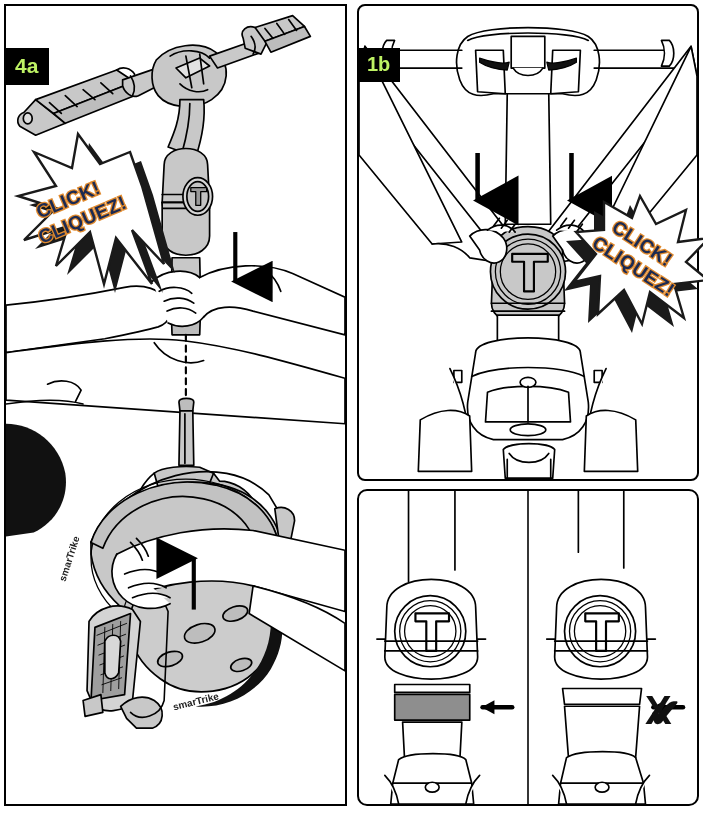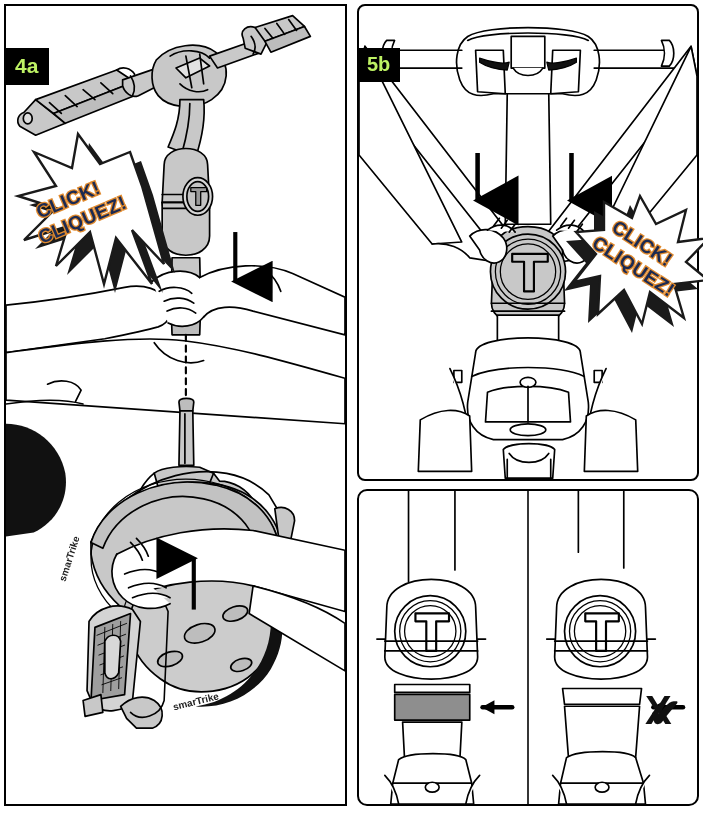--- a/index.html
+++ b/index.html
@@ -264,21 +264,21 @@
           <path d="M146,448 C152,440 192,440 198,448 L196,477 L148,477 Z"></path>
           <path d="M152,452 C160,464 184,464 192,452"></path>
           <path d="M150,458 L150,477 M194,458 L194,477"></path>
         </g>
       </g>
 
       <line x1="120" y1="148" x2="120" y2="196" stroke="#000" stroke-width="4.6" marker-end="url(#ah-down2)"></line>
       <line x1="215" y1="148" x2="215" y2="196" stroke="#000" stroke-width="4.6" marker-end="url(#ah-down2)"></line>
     </svg>
 
-    <div class="badge">5b</div>
+    <div class="badge">1b</div>
   </div>
 
   <div class="burst" id="burst-4b">
     <svg width="135" height="130" viewBox="0 0 135 130">
       <path d="M30,6 L58,22 L66,0 L82,28 L112,14 L104,46 L135,42 L112,66 L134,84 L100,88 L110,122 L76,96 L68,128 L50,94 L24,118 L26,80 L0,86 L22,58 L2,36 L30,34 Z" fill="#1a1a1a" stroke="none" transform="translate(-10,9)"></path>
       <path d="M30,6 L58,22 L66,0 L82,28 L112,14 L104,46 L135,42 L112,66 L134,84 L100,88 L110,122 L76,96 L68,128 L50,94 L24,118 L26,80 L0,86 L22,58 L2,36 L30,34 Z" fill="#ffffff" stroke="#1a1a1a" stroke-width="2.4" stroke-linejoin="miter"></path>
       <g transform="rotate(33 64 62)">
         <text class="bt" x="26" y="54">CLICK!</text>
         <text class="bt" x="18" y="78">CLIQUEZ!</text>
       </g>

